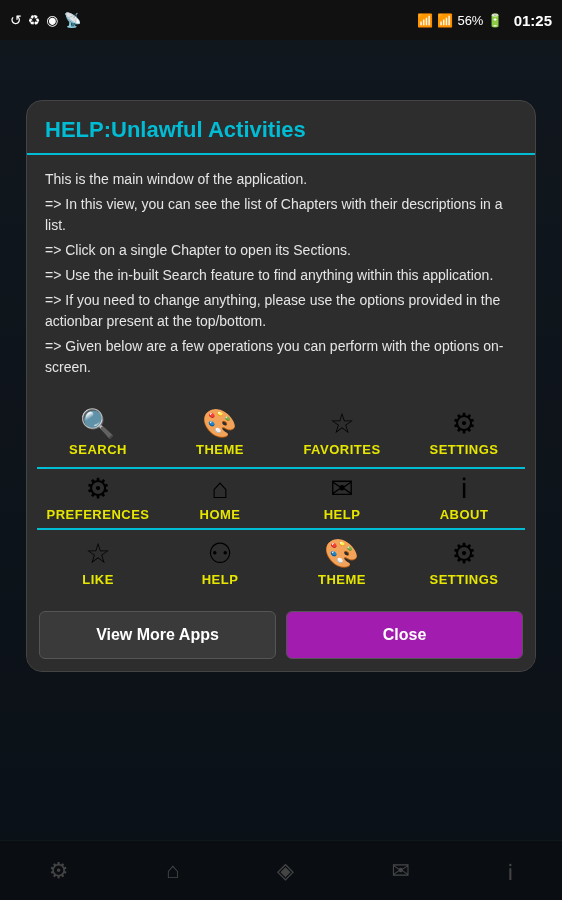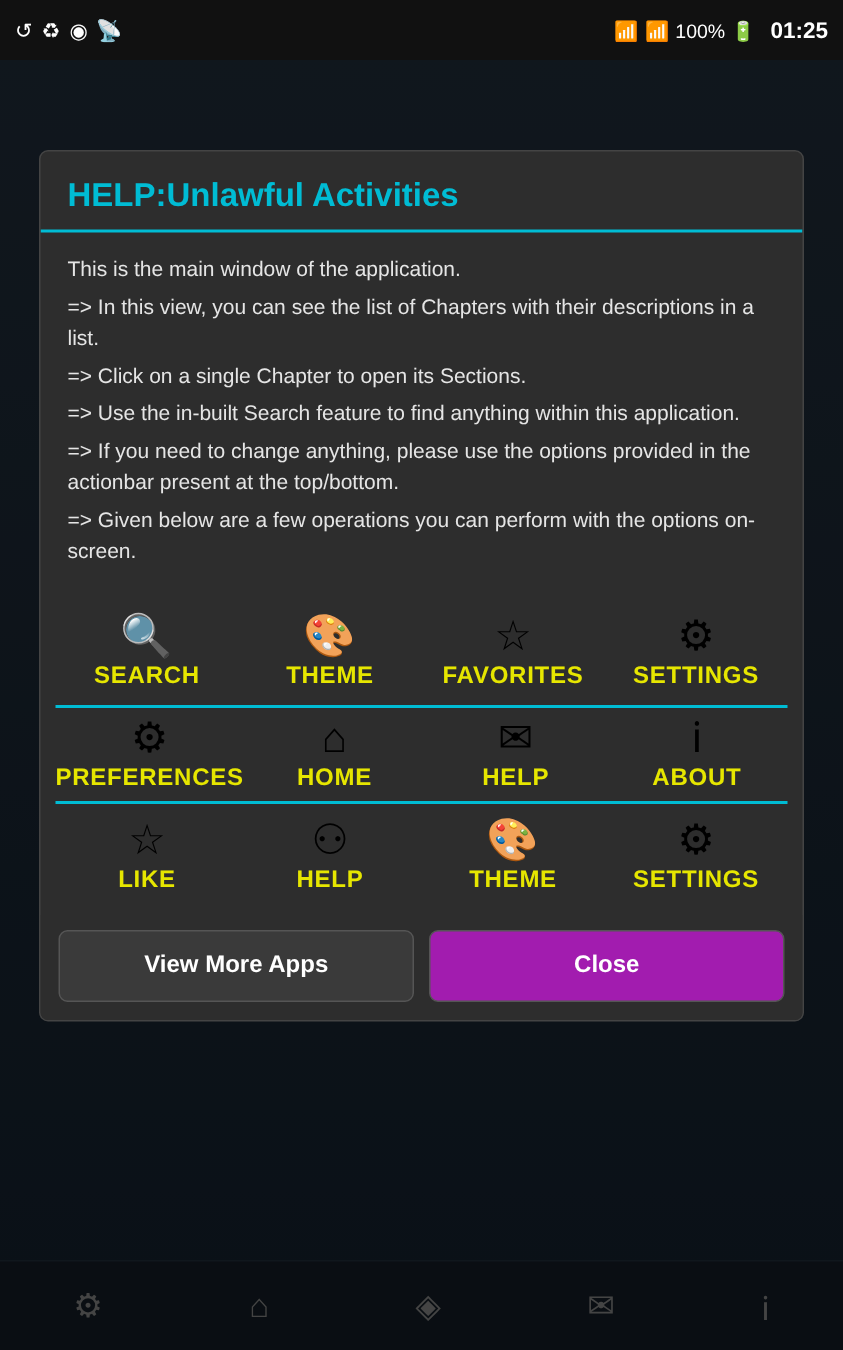--- a/index.html
+++ b/index.html
@@ -85,21 +85,21 @@
       display: flex;
       align-items: flex-start;
       justify-content: center;
       padding-top: 60px;
     }
 
     
     .dialog {
       width: 510px;
       background: #2d2d2d;
-      border-radius: 6px;
+      border-radius: 16px;
       overflow: hidden;
       border: 1px solid #444;
     }
 
     .dialog-header {
       padding: 16px 18px 10px;
       border-bottom: 2px solid #00bcd4;
     }
 
     .dialog-title {
@@ -146,21 +146,21 @@
       cursor: pointer;
     }
 
     .icon-item .icon-symbol {
       font-size: 28px;
       line-height: 1;
     }
 
     .icon-item .icon-label {
       color: #e6e600;
-      font-size: 16px;
+      font-size: 13px;
       font-weight: bold;
       text-align: center;
       letter-spacing: 0.5px;
     }
 
     
     .dialog-footer {
       display: flex;
       padding: 10px 12px 12px;
       gap: 10px;
@@ -207,21 +207,21 @@
 <div class="status-bar">
   <div class="status-icons-left">
     <span class="status-icon">↺</span>
     <span class="status-icon">♻</span>
     <span class="status-icon">◉</span>
     <span class="status-icon">📡</span>
   </div>
   <div class="status-icons-right">
     <span>📶</span>
     <span>📶</span>
-    <span>100%</span>
+    <span>56%</span>
     <span>🔋</span>
     <span class="status-time">01:25</span>
   </div>
 </div>
 
 <div class="background-app"></div>
 
 <div class="bottom-nav">
   <span class="bottom-nav-item">⚙</span>
   <span class="bottom-nav-item">⌂</span>

